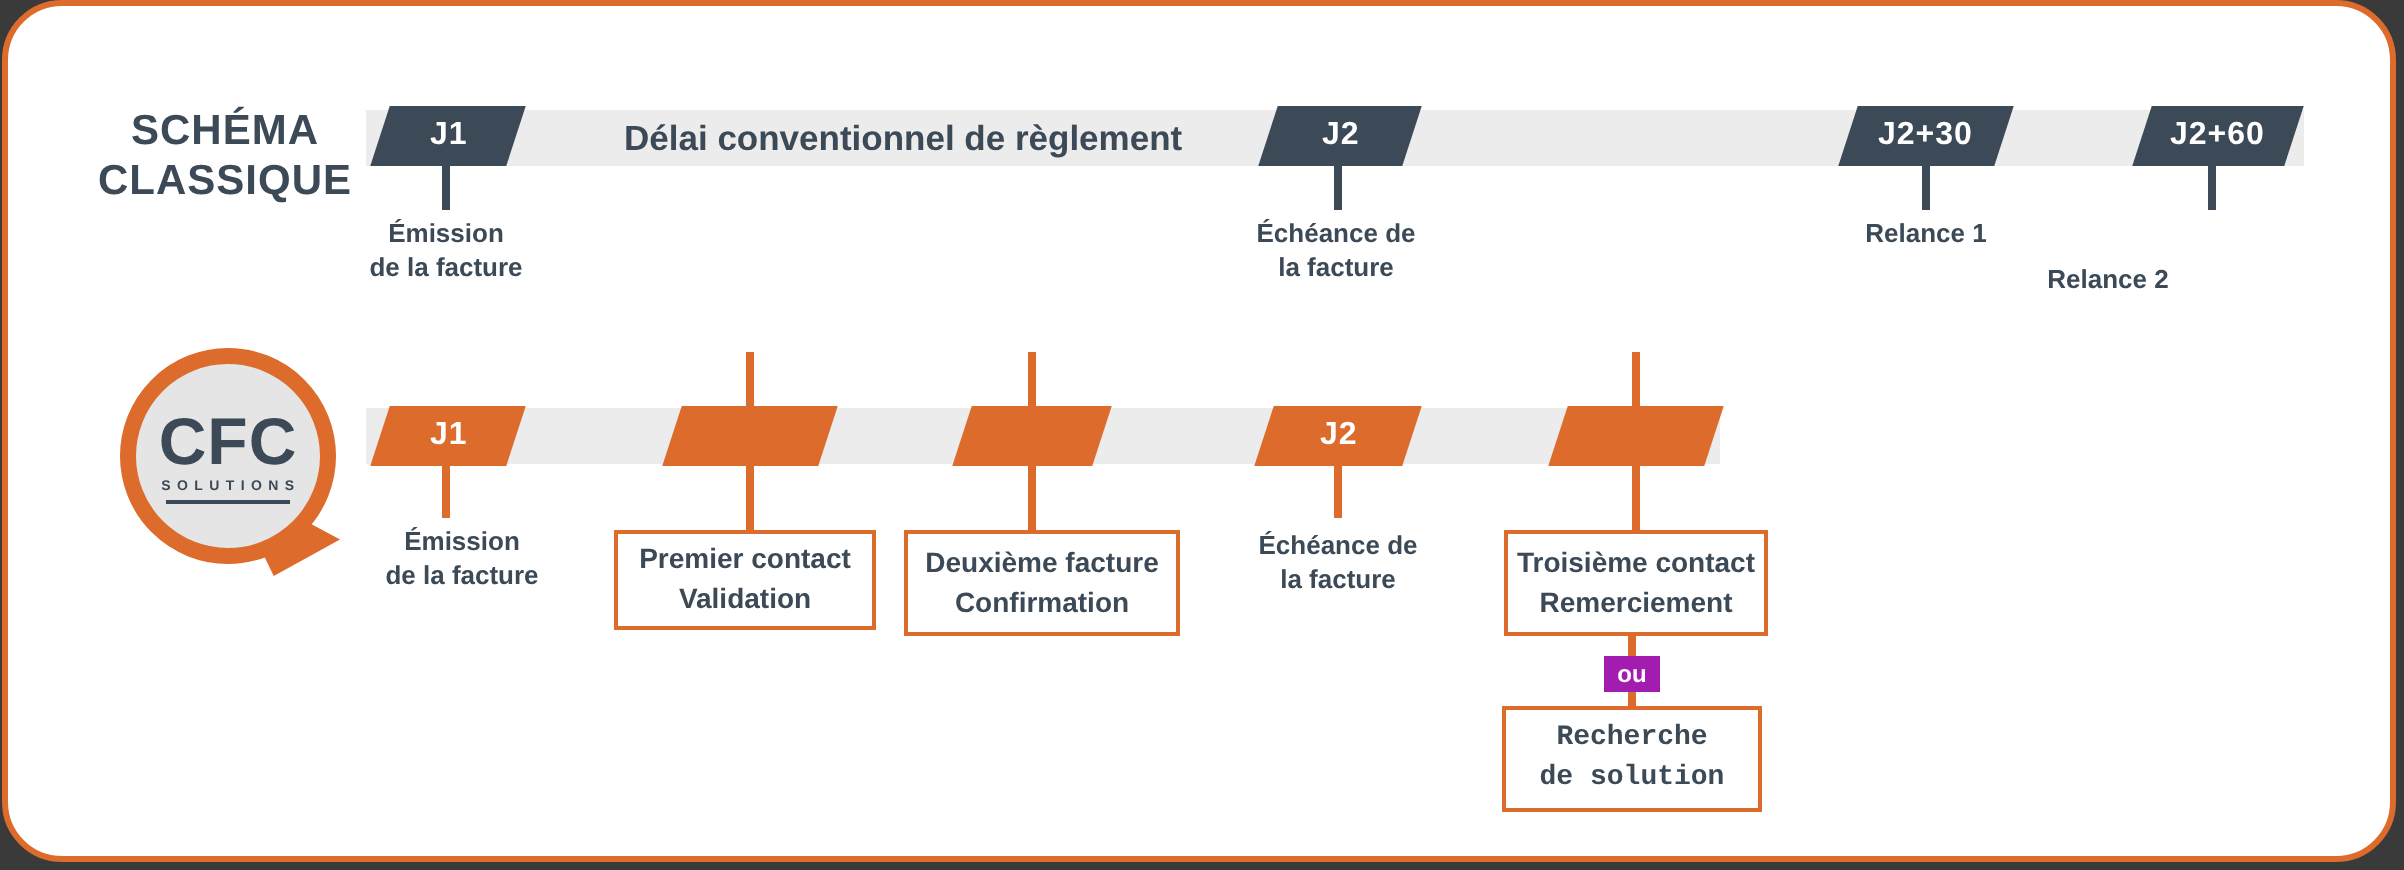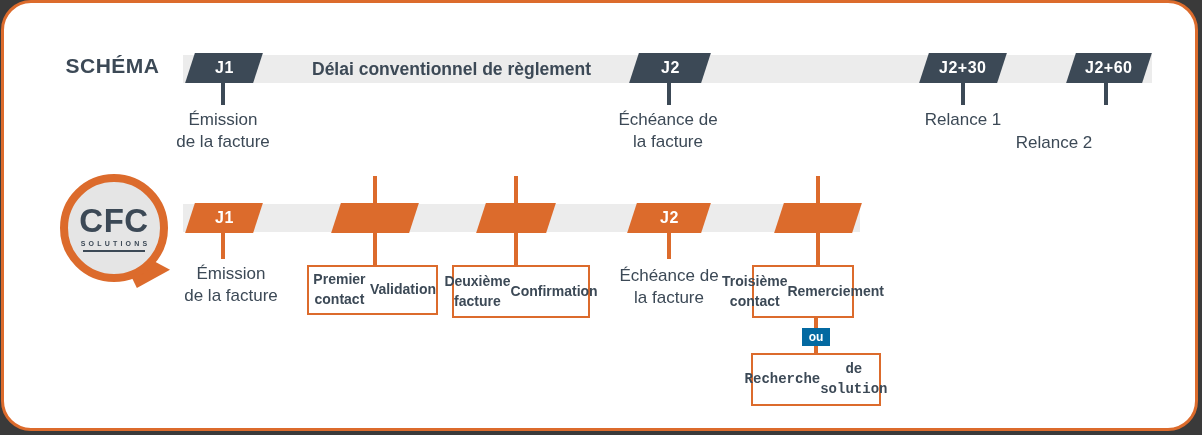--- a/index.html
+++ b/index.html
@@ -35,38 +35,38 @@
   }
   .marker-dark{background:#3C4956;}
   .marker-orange{background:#DC6B2C;}
   
   .stem{position:absolute;width:4px;}
   .stem-dark{background:#3C4956;}
   .stem-orange{background:#DC6B2C;}
   
   .lbl{
     position:absolute;text-align:center;
-    font-size:17px;font-weight:normal;line-height:1.28;color:#3C4956;
+    font-size:13px;font-weight:bold;line-height:1.28;color:#3C4956;
   }
   
   .schema-title{
     position:absolute;left:45px;top:53px;width:135px;text-align:center;
     font-size:21px;font-weight:bold;line-height:1.2;color:#3C4956;
     letter-spacing:.5px;
   }
   
   .box{
     position:absolute;box-sizing:border-box;background:#ffffff;
     border:2px solid #DC6B2C;
-    display:flex;flex-direction:row;align-items:center;justify-content:center;
+    display:flex;flex-direction:column;align-items:center;justify-content:center;
     text-align:center;font-size:14px;font-weight:bold;line-height:1.4;color:#3C4956;
   }
   .ou-badge{
     position:absolute;left:802px;top:328px;width:28px;height:18px;
-    background:#0369a1;color:#ffffff;font-size:12px;font-weight:bold;
+    background:#a21caf;color:#ffffff;font-size:12px;font-weight:bold;
     display:flex;align-items:center;justify-content:center;z-index:3;
   }
   
   .logo-tail{
     position:absolute;left:124px;top:250px;width:46px;height:38px;
     background:#DC6B2C;
     clip-path:polygon(20% 0, 100% 52%, 28% 100%, 0 30%);
     z-index:1;
   }
   .logo-circle{
@@ -80,20 +80,21 @@
   .logo-rule{width:62px;height:2px;background:#3C4956;margin-top:3px;}
 </style>
 </head>
 <body>
 
 <div class="stage">
   <div class="card"></div>
 
   <div class="schema-title">
     <div>SCHÉMA</div>
+    <div>CLASSIQUE</div>
   </div>
 
   <div class="track track-top"></div>
   <div class="track-label">Délai conventionnel de règlement</div>
 
   <div class="marker marker-dark" style="left:190px;top:53px;width:68px;">
     <span>J1</span>
   </div>
   <div class="marker marker-dark" style="left:634px;top:53px;width:72px;">
     <span>J2</span>
@@ -162,21 +163,21 @@
   </div>
 
   <div class="box" style="left:307px;top:265px;width:131px;height:50px;">
     <div>Premier contact</div>
     <div>Validation</div>
   </div>
   <div class="box" style="left:452px;top:265px;width:138px;height:53px;">
     <div>Deuxième facture</div>
     <div>Confirmation</div>
   </div>
-  <div class="box" style="left:752px;top:265px;width:102px;height:53px;">
+  <div class="box" style="left:752px;top:265px;width:132px;height:53px;">
     <div>Troisième contact</div>
     <div>Remerciement</div>
   </div>
 
   <div class="stem stem-orange" style="left:814px;top:316px;height:39px;"></div>
   <div class="ou-badge">ou</div>
 
   <div class="box" style="left:751px;top:353px;width:130px;height:53px;font-family:Liberation Mono, monospace;">
     <div>Recherche</div>
     <div>de solution</div>

